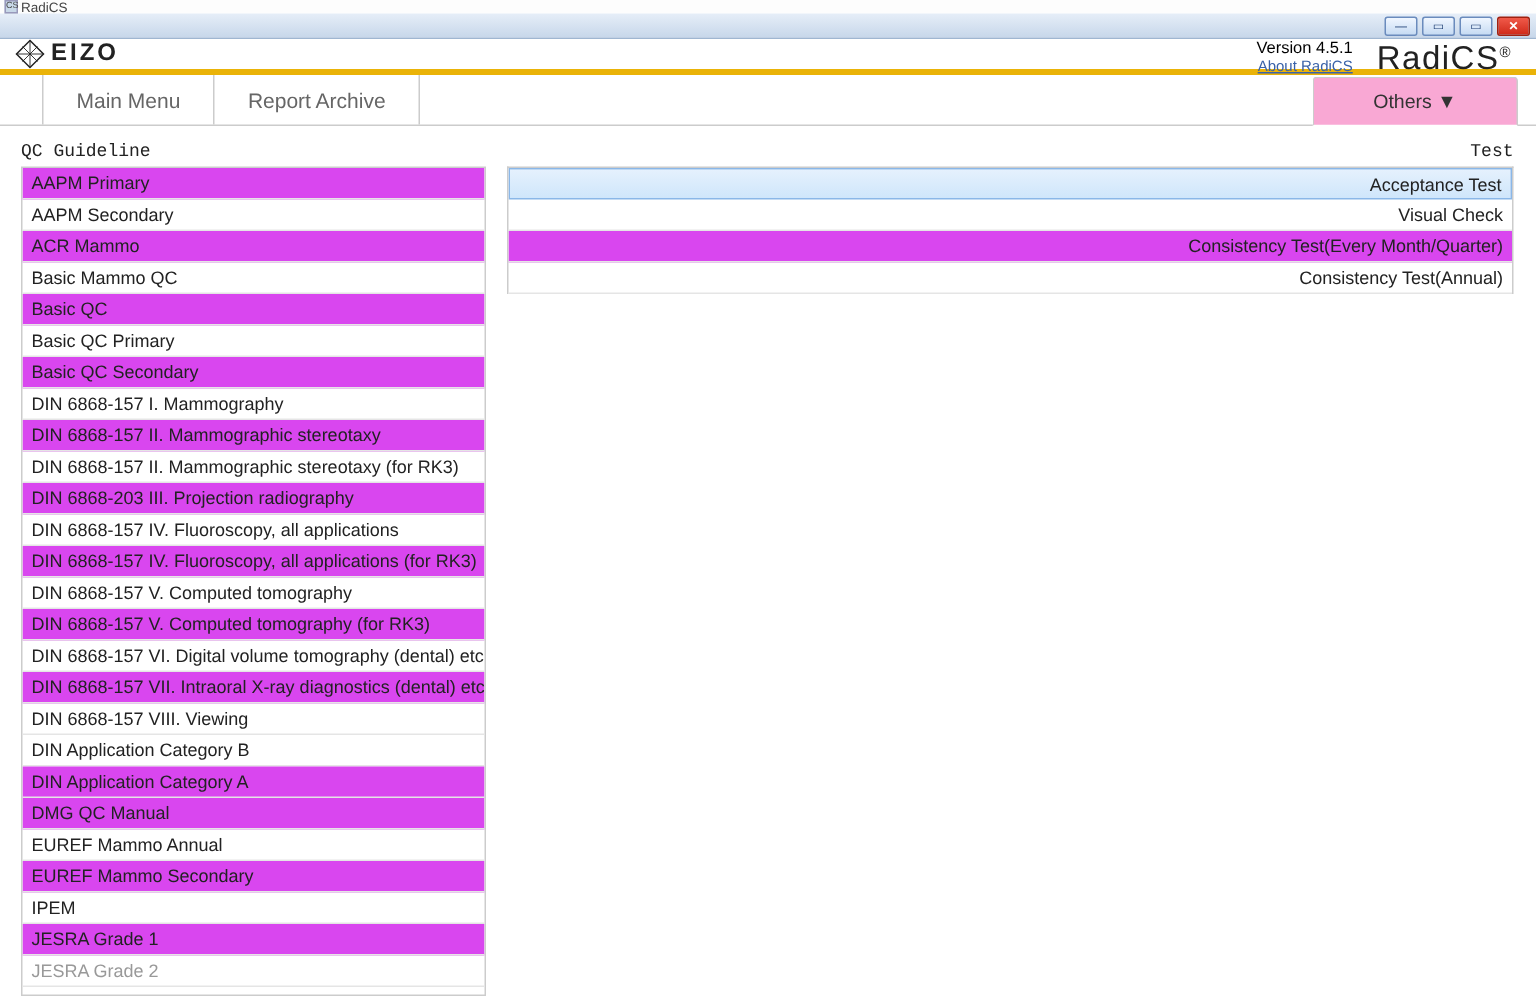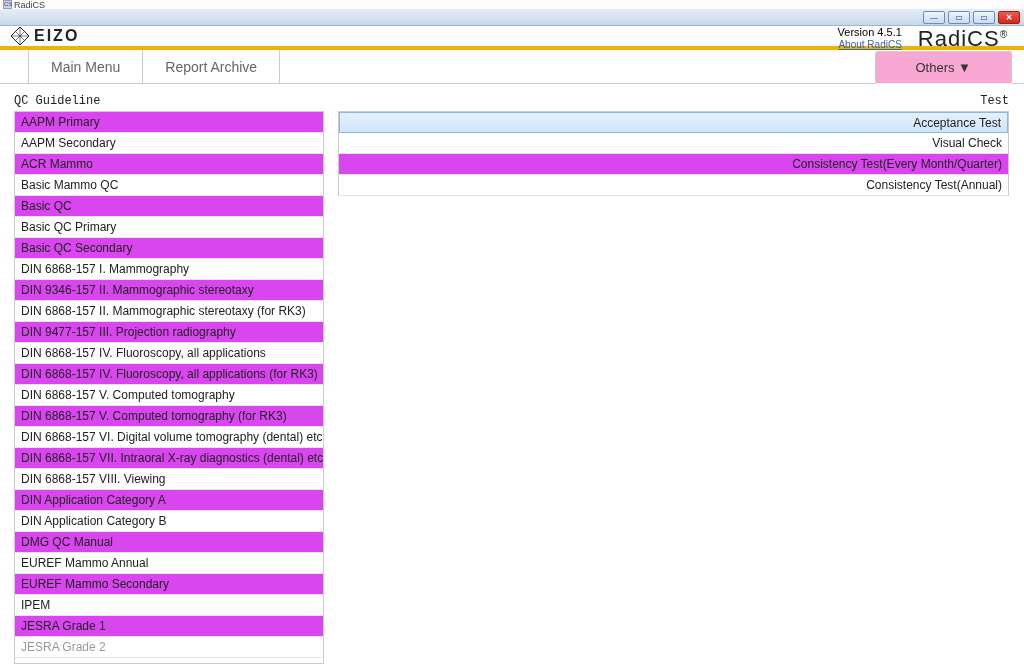--- a/index.html
+++ b/index.html
@@ -91,32 +91,32 @@
     <div class="col-hd">QC Guideline</div>
     <div class="list" id="list-guidelines">
         <div class="row alt">AAPM Primary</div>
         <div class="row">AAPM Secondary</div>
         <div class="row alt">ACR Mammo</div>
         <div class="row">Basic Mammo QC</div>
         <div class="row alt">Basic QC</div>
         <div class="row">Basic QC Primary</div>
         <div class="row alt">Basic QC Secondary</div>
         <div class="row">DIN 6868-157 I. Mammography</div>
-        <div class="row alt">DIN 9346-157 II. Mammographic stereotaxy</div>
+        <div class="row alt">DIN 6868-157 II. Mammographic stereotaxy</div>
         <div class="row">DIN 6868-157 II. Mammographic stereotaxy (for RK3)</div>
-        <div class="row alt">DIN 9477-157 III. Projection radiography</div>
+        <div class="row alt">DIN 6868-203 III. Projection radiography</div>
         <div class="row">DIN 6868-157 IV. Fluoroscopy, all applications</div>
         <div class="row alt">DIN 6868-157 IV. Fluoroscopy, all applications (for RK3)</div>
         <div class="row">DIN 6868-157 V. Computed tomography</div>
         <div class="row alt">DIN 6868-157 V. Computed tomography (for RK3)</div>
         <div class="row">DIN 6868-157 VI. Digital volume tomography (dental) etc.</div>
         <div class="row alt">DIN 6868-157 VII. Intraoral X-ray diagnostics (dental) etc.</div>
         <div class="row">DIN 6868-157 VIII. Viewing</div>
+        <div class="row">DIN Application Category B</div>
         <div class="row alt">DIN Application Category A</div>
-        <div class="row">DIN Application Category B</div>
         <div class="row alt">DMG QC Manual</div>
         <div class="row">EUREF Mammo Annual</div>
         <div class="row alt">EUREF Mammo Secondary</div>
         <div class="row">IPEM</div>
         <div class="row alt">JESRA Grade 1</div>
         <div class="row dim">JESRA Grade 2</div>
       </div>
   </div>
   <div class="col r">
     <div class="col-hd">Test</div>

